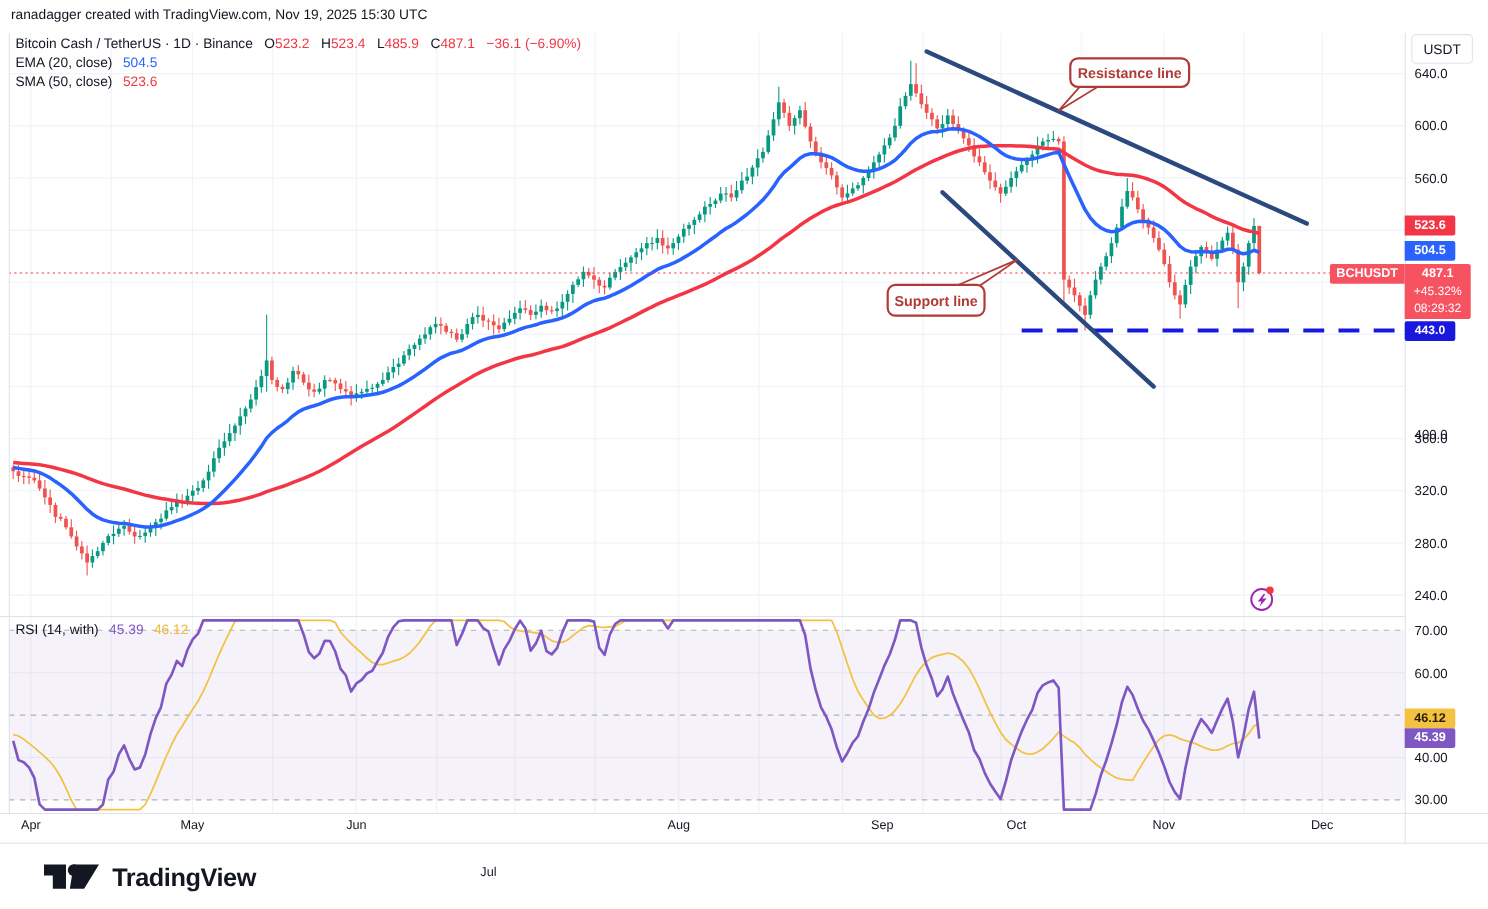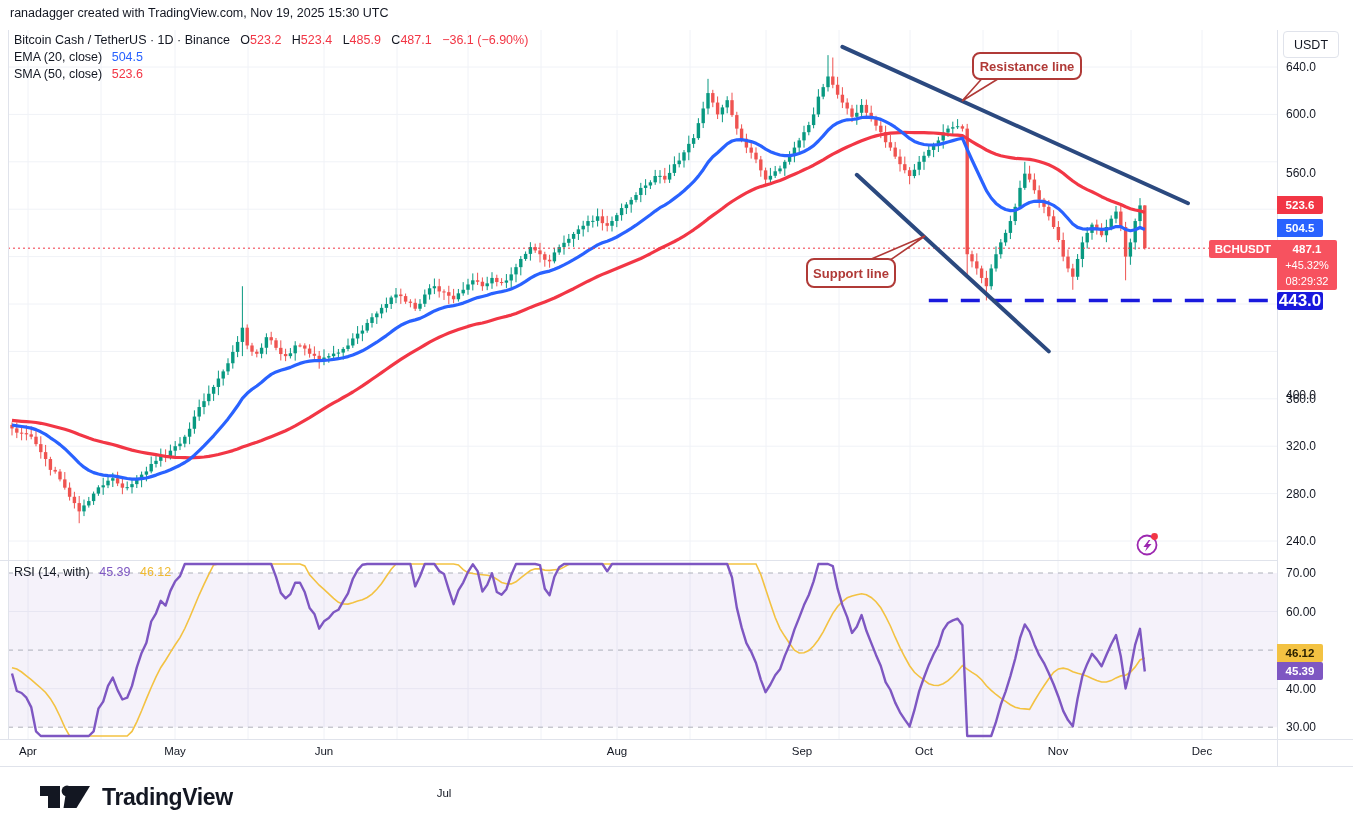--- a/index.html
+++ b/index.html
@@ -24,21 +24,21 @@
   .month{position:absolute;top:745px;font-size:11.5px;color:#131722;transform:translateX(-50%);z-index:4;}
   
   .chip{position:absolute;display:flex;height:18px;line-height:18px;font-size:11.5px;font-weight:700;color:#fff;z-index:6;}
   .chip .vl{width:46px;text-align:center;border-radius:0 2px 2px 0;}
   .pricechip{position:absolute;display:flex;z-index:6;font-size:11.5px;font-weight:700;color:#fff;}
   .pricechip .nm{height:18px;line-height:18px;padding:0 6px;border-radius:2px 0 0 2px;align-self:flex-start;}
   .pricechip .vbox{width:60px;text-align:center;border-radius:0 2px 2px 0;padding:1px 0;}
   .pricechip .vbox div{height:16px;line-height:16px;}
   .pricechip .sub{font-weight:400;font-size:11px;}
   .lvlchip{position:absolute;left:1277px;width:46px;height:18px;line-height:18px;text-align:center;
-           font-size:17px;font-weight:700;color:#fff;border-radius:2px;z-index:6;}
+           font-size:11px;font-weight:700;color:#fff;border-radius:2px;z-index:6;}
   
   .callout{position:absolute;background:#fff;border:2px solid #b03a37;border-radius:8px;color:#b03a37;
            font-size:13px;font-weight:600;display:flex;align-items:center;justify-content:center;z-index:5;}
   
   .vline,.hline{position:absolute;background:#e0e3eb;z-index:3;}
   .usdt-btn{position:absolute;left:1283px;top:31px;width:54px;height:25px;border:1px solid #e0e3eb;border-radius:4px;
             font-size:12.5px;color:#131722;display:flex;align-items:center;justify-content:center;background:#fff;z-index:6;}
   .logo{position:absolute;left:36px;top:779px;display:flex;align-items:center;z-index:5;}
   .logo-text{font-size:23px;font-weight:700;color:#131722;letter-spacing:-0.4px;margin-left:8px;}
 </style>
@@ -648,21 +648,21 @@
       <path d="M4 7 h20 v22 h-12 v-12 h-8 Z" fill="#131722"></path>
       <circle cx="31" cy="12" r="5.4" fill="#131722"></circle>
       <path d="M31 7 h23 l-13.5 22 h-13 Z" fill="#131722"></path>
     </svg>
     <span class="logo-text">TradingView</span>
   </div>
 
   <div id="labels">
       <div style="top: 67px;" class="tick">640.0</div>
       <div style="top: 114.4px;" class="tick">600.0</div>
-      <div style="top: 161.8px; margin-top: 11px;" class="tick">560.0</div>
+      <div style="top: 161.8px;" class="tick">560.0</div>
       <div style="top: 351.4px; margin-top: 44px;" class="tick">400.0</div>
       <div style="top: 398.8px;" class="tick">360.0</div>
       <div style="top: 446.2px;" class="tick">320.0</div>
       <div style="top: 493.6px;" class="tick">280.0</div>
       <div style="top: 541px;" class="tick">240.0</div>
       <div class="tick" style="top: 573px;">70.00</div>
       <div class="tick" style="top: 611.55px;">60.00</div>
       <div class="tick" style="top: 688.65px;">40.00</div>
       <div class="tick" style="top: 727.2px;">30.00</div>
       <div class="month" style="left: 28px;">Apr</div>

